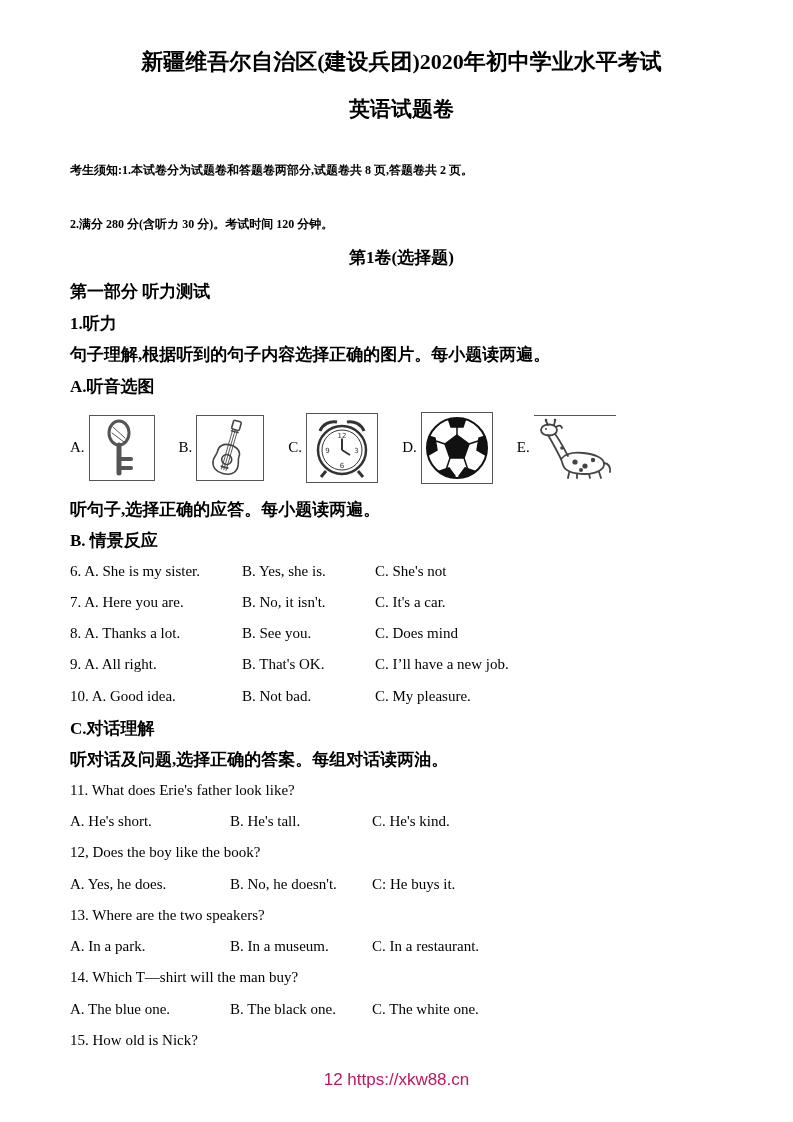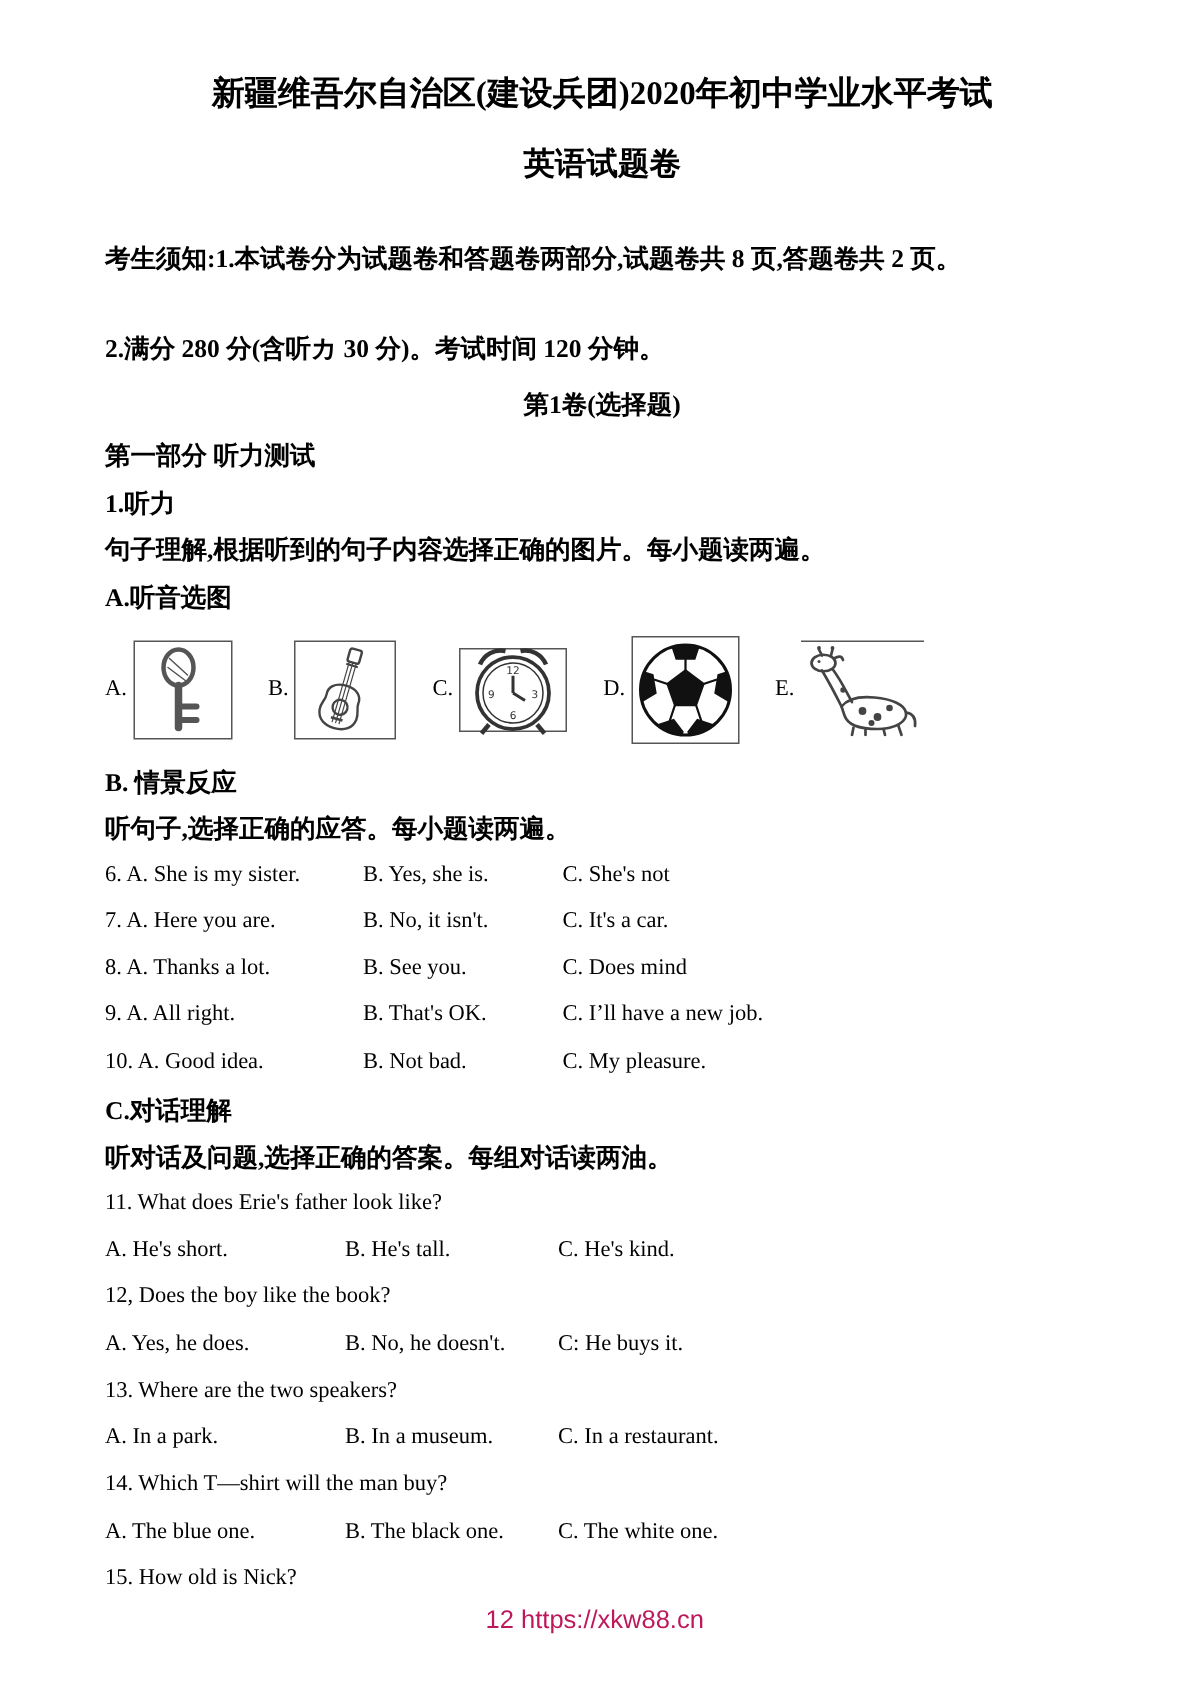--- a/index.html
+++ b/index.html
@@ -23,21 +23,21 @@
   }
   .subtitle {
     text-align: center;
     font-weight: bold;
     font-size: 21px;
     margin: 0 0 20px 0;
   }
   p { margin: 0; }
   .notice {
     font-weight: bold;
-    font-size: 17px;
+    font-size: 12px;
     line-height: 1.2;
     margin-bottom: 15px;
     margin-top: 40px;
   }
   .volume {
     text-align: center;
     font-weight: bold;
     font-size: 17px;
     margin-bottom: 13px;
   }
@@ -64,21 +64,21 @@
   }
   .pic-box {
     border: 1px solid #555;
     display: flex;
     align-items: center;
     justify-content: center;
     background: #fff;
   }
   .pic-box.key-box    { width: 66px; height: 66px; }
   .pic-box.guitar-box { width: 68px; height: 66px; }
-  .pic-box.clock-box  { width: 72px; height: 56px; }
+  .pic-box.clock-box  { width: 72px; height: 70px; }
   .pic-box.ball-box   { width: 72px; height: 72px; }
   .pic-box.giraffe-box {
     width: 82px; height: 66px;
     border: none;
     border-top: 1px solid #555;
   }
   .qrow {
     display: flex;
     font-size: 15px;
     line-height: 1.15;
@@ -237,22 +237,22 @@
             <circle cx="58" cy="43" r="2.2" fill="#444" stroke="none"></circle>
             <circle cx="46" cy="53" r="2" fill="#444" stroke="none"></circle>
             <circle cx="27" cy="31" r="1.8" fill="#444" stroke="none"></circle>
           </g>
         </svg>
       </div>
     </div>
 
   </div>
 
+  <p class="section-bold">听句子,选择正确的应答。每小题读两遍。</p>
   <p class="section-bold">B. 情景反应</p>
-  <p class="section-bold">听句子,选择正确的应答。每小题读两遍。</p>
 
   <div class="qrow">
     <span class="qc1">6. A. She is my sister.</span>
     <span class="qc2">B. Yes, she is.</span>
     <span class="qc3">C. She's not</span>
   </div>
   <div class="qrow">
     <span class="qc1">7. A. Here you are.</span>
     <span class="qc2">B. No, it isn't.</span>
     <span class="qc3">C. It's a car.</span>

